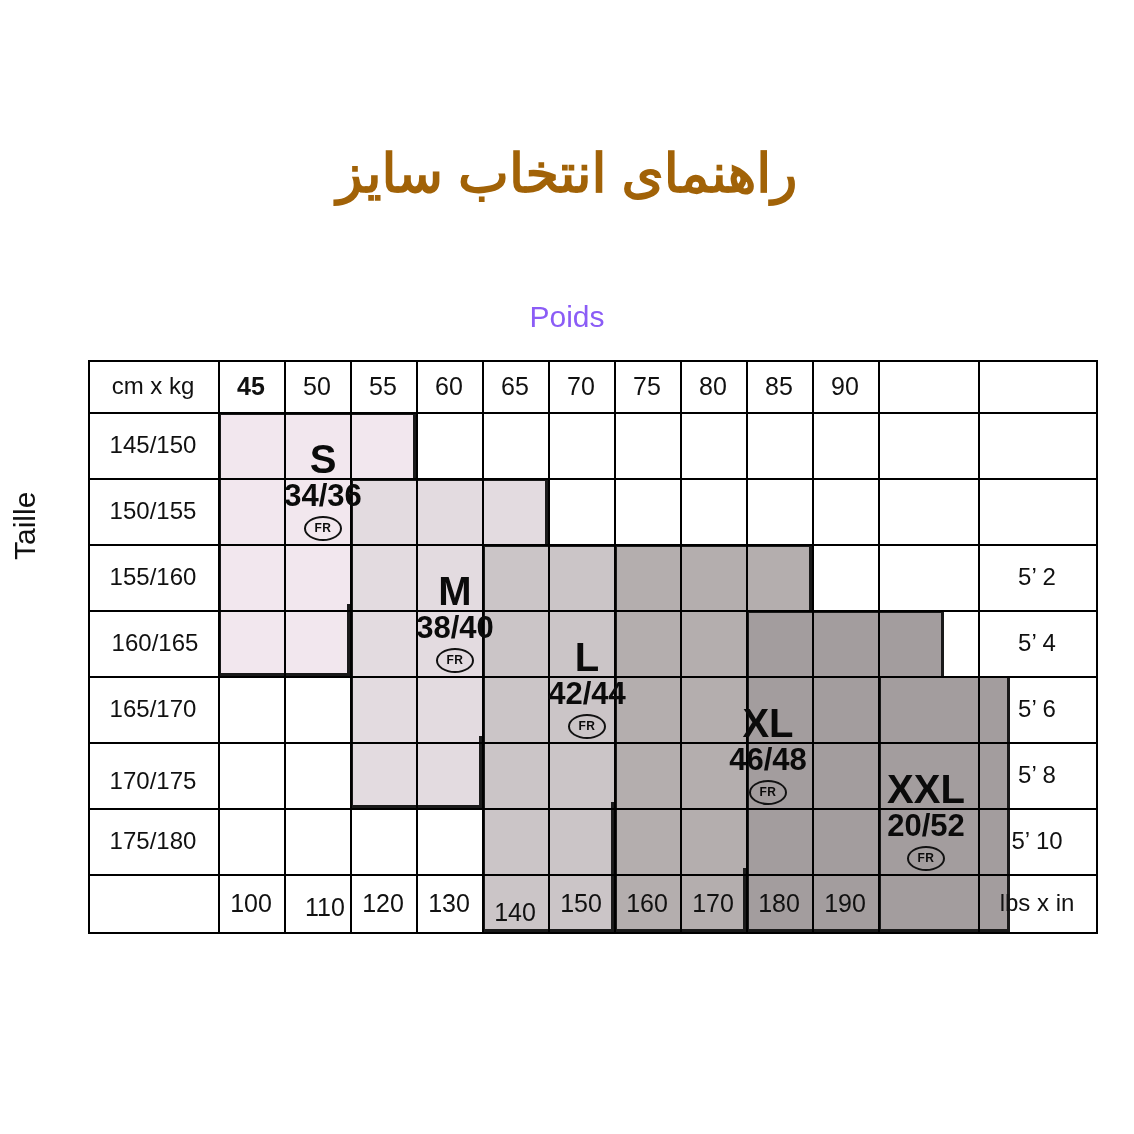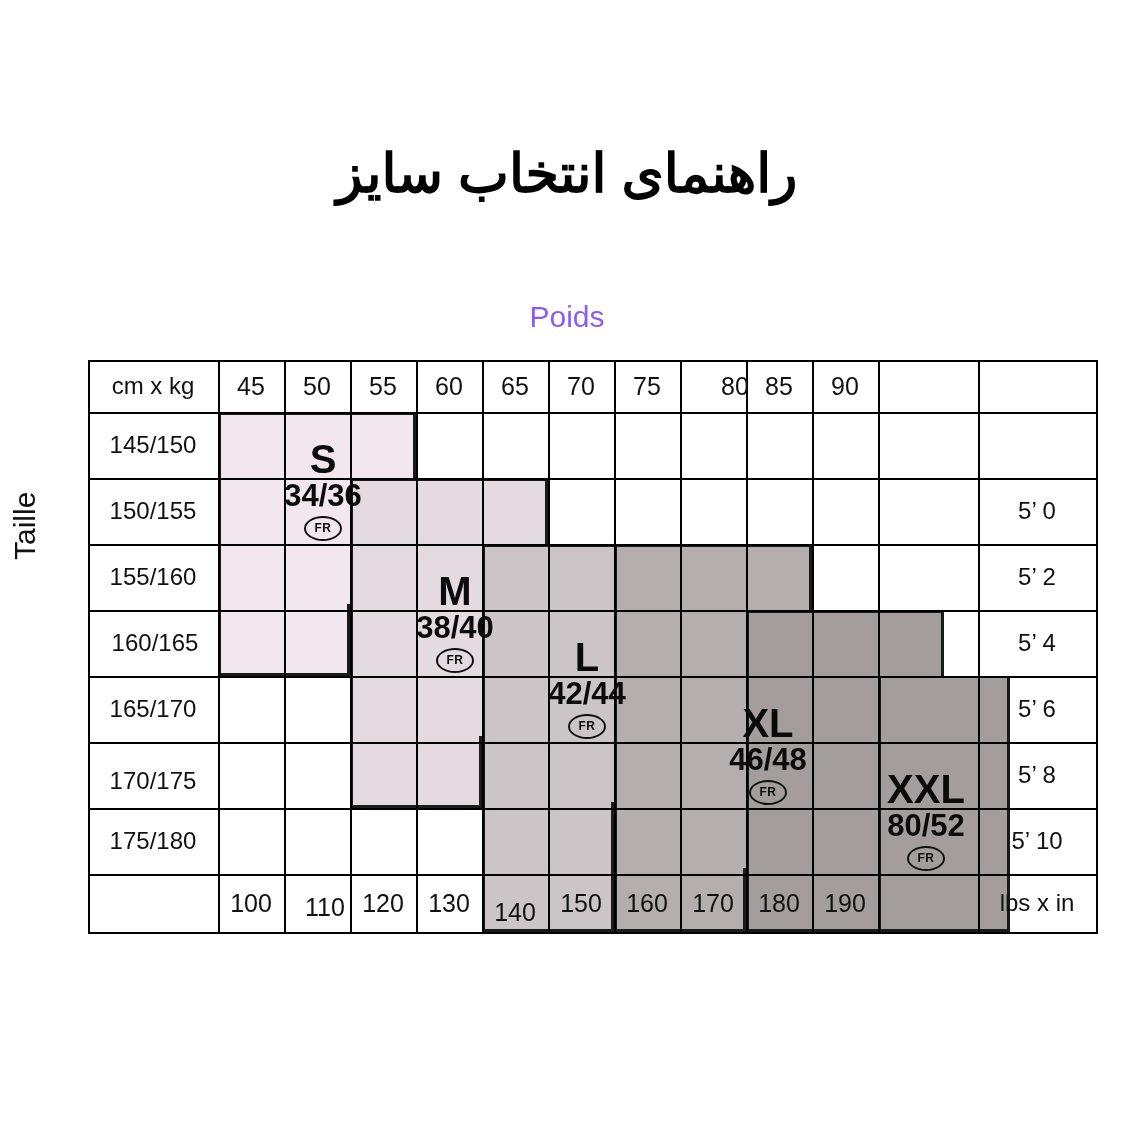--- a/index.html
+++ b/index.html
@@ -26,21 +26,21 @@
   .title {
     position: absolute;
     top: 142px;
     left: 0;
     width: 1134px;
     text-align: center;
     font-size: 54px;
     font-weight: bold;
     direction: rtl;
     letter-spacing: 0px;
-    color: #000000;
+    color: #a16207;
   }
 
   
   
   .chart {
     position: absolute;
     left: 88px;
     top: 360px;
     width: 1010px;
     height: 592px;
@@ -176,40 +176,39 @@
     <div class="gridline-v" style="left:526px; top:0;  height:572px;"></div>
     <div class="gridline-v" style="left:592px; top:0;  height:572px;"></div>
     <div class="gridline-v" style="left:658px; top:0;  height:572px;"></div>
     <div class="gridline-v" style="left:724px; top:0;  height:572px;"></div>
     <div class="gridline-v" style="left:790px; top:0;  height:572px;"></div>
     <div class="gridline-v" style="left:890px; top:0;  height:572px;"></div>
     <div class="gridline-v" style="left:1008px;top:0;  height:572px;"></div>
 
     <div class="cell corner-label" style="left:0; top:0; width:130px; height:52px;">cm x kg</div>
 
-    <div class="cell" style="left:130px; top:0; width:66px; height:52px;">45</div>
+    <div class="cell" style="left:130px; top:0; width:66px; height:52px;font-weight:bold;">45</div>
     <div class="cell" style="left:196px; top:0; width:66px; height:52px;">50</div>
     <div class="cell" style="left:262px; top:0; width:66px; height:52px;">55</div>
     <div class="cell" style="left:328px; top:0; width:66px; height:52px;">60</div>
     <div class="cell" style="left:394px; top:0; width:66px; height:52px;">65</div>
     <div class="cell" style="left:460px; top:0; width:66px; height:52px;">70</div>
     <div class="cell" style="left:526px; top:0; width:66px; height:52px;">75</div>
-    <div class="cell" style="left:592px; top:0; width:66px; height:52px;margin-left:22px;">80</div>
+    <div class="cell" style="left:592px; top:0; width:66px; height:52px;">80</div>
     <div class="cell" style="left:658px; top:0; width:66px; height:52px;">85</div>
     <div class="cell" style="left:724px; top:0; width:66px; height:52px;">90</div>
 
     <div class="cell hdr-left" style="left:0; top:52px;  width:130px; height:66px;">145/150</div>
     <div class="cell hdr-left" style="left:0; top:118px; width:130px; height:66px;">150/155</div>
     <div class="cell hdr-left" style="left:0; top:184px; width:130px; height:66px;">155/160</div>
     <div class="cell hdr-left" style="left:0; top:250px; width:134px; height:66px;">160/165</div>
     <div class="cell hdr-left" style="left:0; top:316px; width:130px; height:66px;">165/170</div>
     <div class="cell hdr-left" style="left:0; top:382px; width:130px; height:66px;margin-top:6px;">170/175</div>
     <div class="cell hdr-left" style="left:0; top:448px; width:130px; height:66px;">175/180</div>
 
-    <div class="cell hdr-left" style="left:890px; top:118px; width:118px; height:66px;">5’ 0</div>
     <div class="cell hdr-left" style="left:890px; top:184px; width:118px; height:66px;">5’ 2</div>
     <div class="cell hdr-left" style="left:890px; top:250px; width:118px; height:66px;">5’ 4</div>
     <div class="cell hdr-left" style="left:890px; top:316px; width:118px; height:66px;">5’ 6</div>
     <div class="cell hdr-left" style="left:890px; top:382px; width:118px; height:66px;text-align:right;">5’ 8</div>
     <div class="cell hdr-left" style="left:890px; top:448px; width:118px; height:66px;">5’ 10</div>
 
     <div class="cell" style="left:130px; top:514px; width:66px; height:58px;">100</div>
     <div class="cell" style="left:196px; top:514px; width:66px; height:66px;padding-left:16px;">110</div>
     <div class="cell" style="left:262px; top:514px; width:66px; height:58px;">120</div>
     <div class="cell" style="left:328px; top:514px; width:66px; height:58px;">130</div>
@@ -240,18 +239,18 @@
     </div>
 
     <div class="region-label" style="left:620px; top:342px; width:120px;">
       <span class="size">XL</span>
       <span class="num">46/48</span>
       <span class="fr-badge">FR</span>
     </div>
 
     <div class="region-label" style="left:768px; top:408px; width:140px;">
       <span class="size">XXL</span>
-      <span class="num">80/52</span>
+      <span class="num">20/52</span>
       <span class="fr-badge">FR</span>
     </div>
 
   </div>
 </div>
 
 </body></html>

